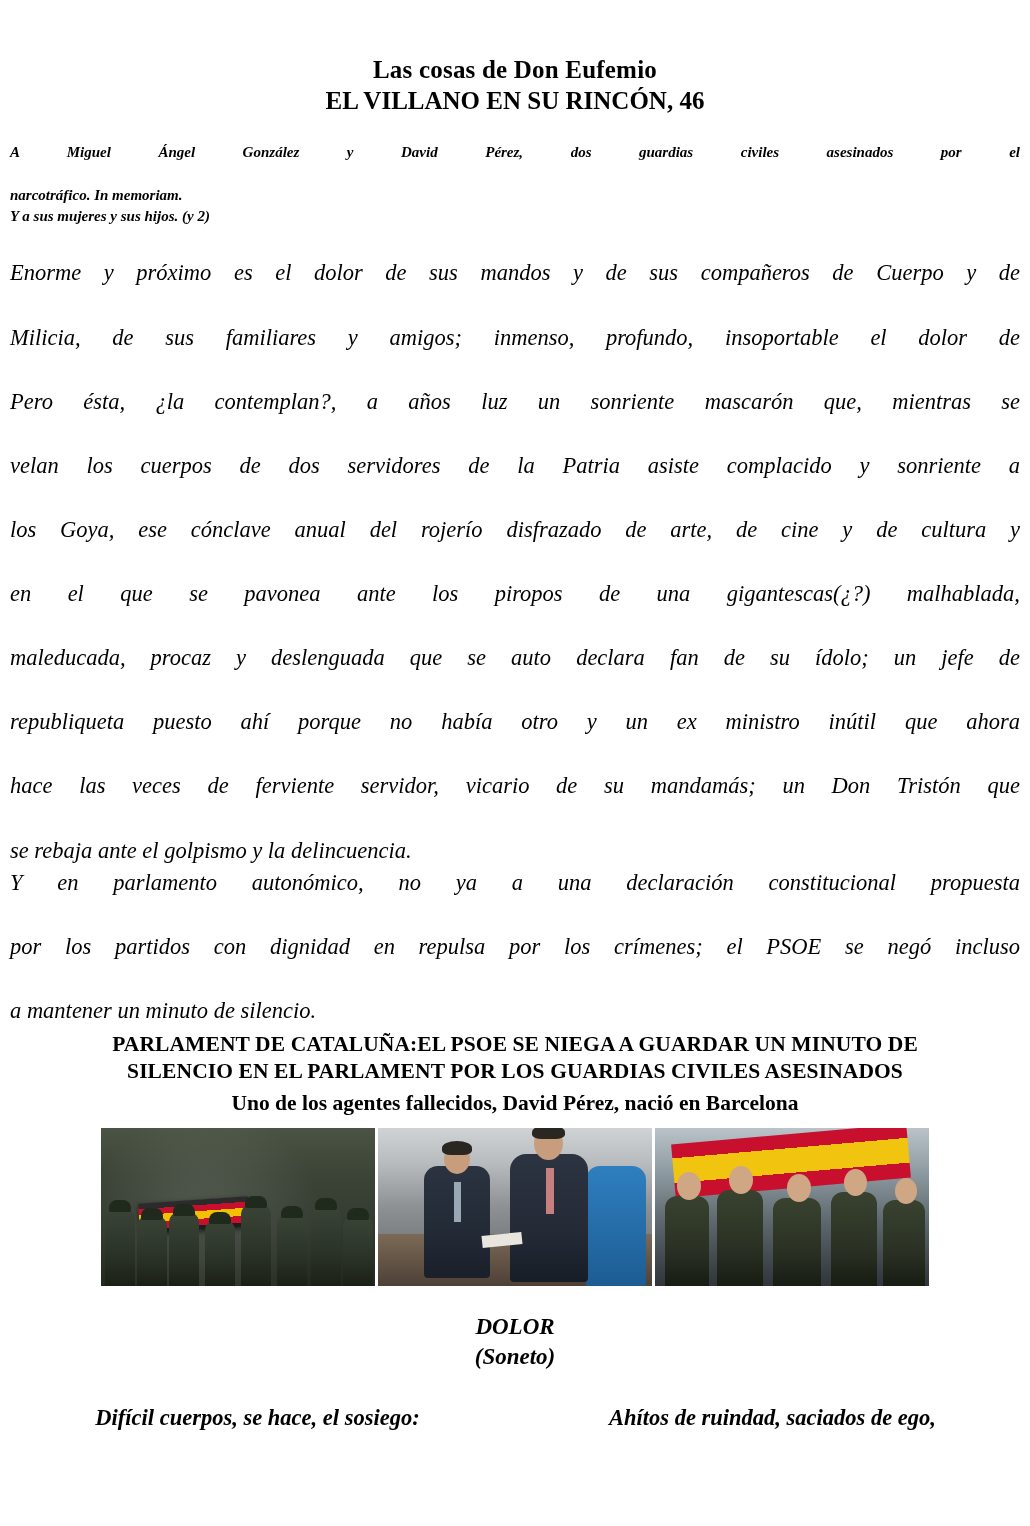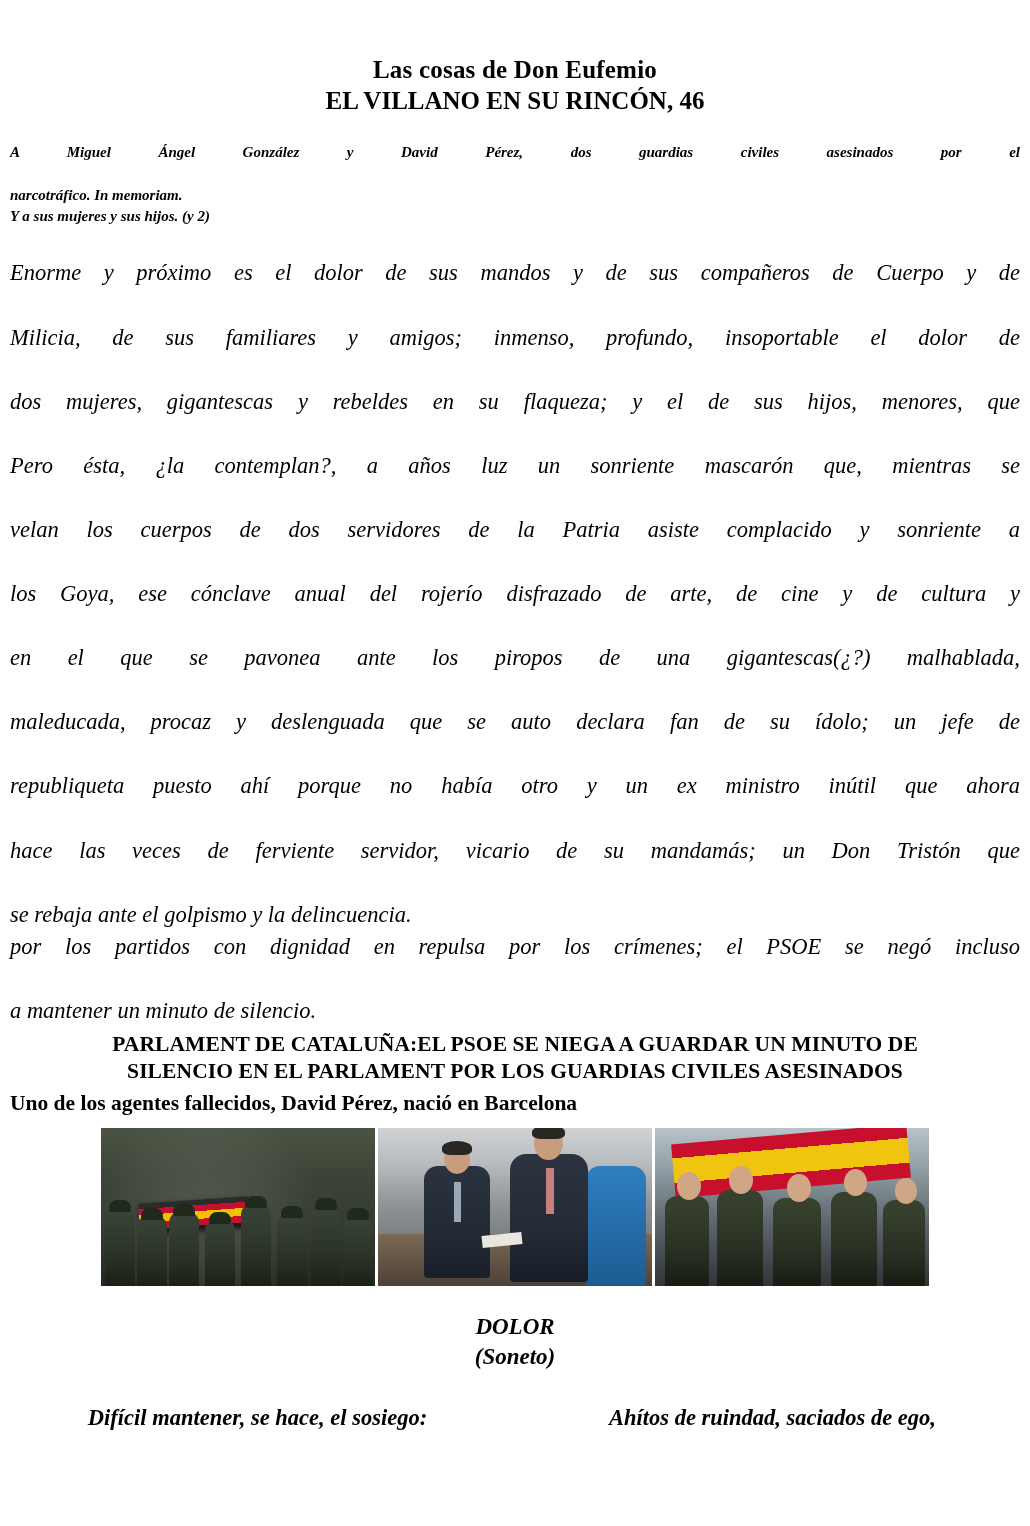--- a/index.html
+++ b/index.html
@@ -86,20 +86,21 @@
   .headline {
     margin-top: 4px;
     text-align: center;
     font-weight: bold;
     font-size: 21.5px;
     line-height: 1.28;
     letter-spacing: 0.1px;
   }
   .subheadline {
     margin-top: 4px;
+    text-align: center;
     font-weight: bold;
     font-size: 21.5px;
     line-height: 1.3;
   }
 
   
   .photo-strip {
     margin-top: 10px;
     display: flex;
     justify-content: center;
@@ -275,31 +276,31 @@
 
   <div class="dedication">
     <p class="line-a">A Miguel Ángel González y David Pérez, dos guardias civiles asesinados por el</p>
     <p>narcotráfico. In memoriam.</p>
     <p>Y a sus mujeres y sus hijos. (y 2)</p>
   </div>
 
   <div class="prose">
     <p class="justify-all"> Enorme y próximo es el dolor de sus mandos y de sus compañeros de Cuerpo y de</p>
     <p class="justify-all">Milicia, de sus familiares y amigos; inmenso, profundo, insoportable el dolor de</p>
-    <p class="justify-all">dos mujeres, gigantescas y rebeldes en su flaqueza; y el de sus hijos, menores, que</p>
 
     <p class="justify-all">Pero ésta, ¿la contemplan?, a años luz un sonriente mascarón que, mientras se</p>
     <p class="justify-all">velan los cuerpos de dos servidores de la Patria asiste complacido y sonriente a</p>
     <p class="justify-all">los Goya, ese cónclave anual del rojerío disfrazado de arte, de cine y de cultura y</p>
     <p class="justify-all">en el que se pavonea ante los piropos de una gigantescas(¿?) malhablada,</p>
     <p class="justify-all">maleducada, procaz y deslenguada que se auto declara fan de su ídolo;   un jefe de</p>
     <p class="justify-all">republiqueta puesto ahí porque no había otro y un ex ministro inútil que ahora</p>
     <p class="justify-all">hace las veces de ferviente servidor, vicario de su mandamás; un Don Tristón que</p>
     <p>se rebaja ante el golpismo y la delincuencia.</p>
 
+    <p class="justify-all">Y en parlamento autonómico, no ya a una declaración constitucional propuesta</p>
     <p class="justify-all">por los partidos con dignidad en repulsa por los crímenes; el PSOE se negó incluso</p>
     <p>a mantener un minuto de silencio.</p>
   </div>
 
   <div class="headline">
     <div>PARLAMENT DE CATALUÑA:EL PSOE SE NIEGA A GUARDAR UN MINUTO DE</div>
     <div>SILENCIO EN EL PARLAMENT POR LOS GUARDIAS CIVILES ASESINADOS</div>
   </div>
   <div class="subheadline">Uno de los agentes fallecidos, David Pérez, nació en Barcelona</div>
 
@@ -354,21 +355,21 @@
       <div class="head" style="left:240px; bottom:82px; width:22px; height:26px;"></div>
     </div>
 
   </div>
 
   <div class="poem-title">DOLOR</div>
   <div class="poem-sub">(Soneto)</div>
 
   <div class="quatrains">
     <div class="stanza">
-      <div class="v">Difícil mantener, se hace, el sosiego:</div>
+      <div class="v">Difícil cuerpos, se hace, el sosiego:</div>
 
     </div>
     <div class="stanza">
       <div class="v">Ahítos de ruindad, saciados de ego,</div>
 
     </div>
   </div>
 
 </div>
 

